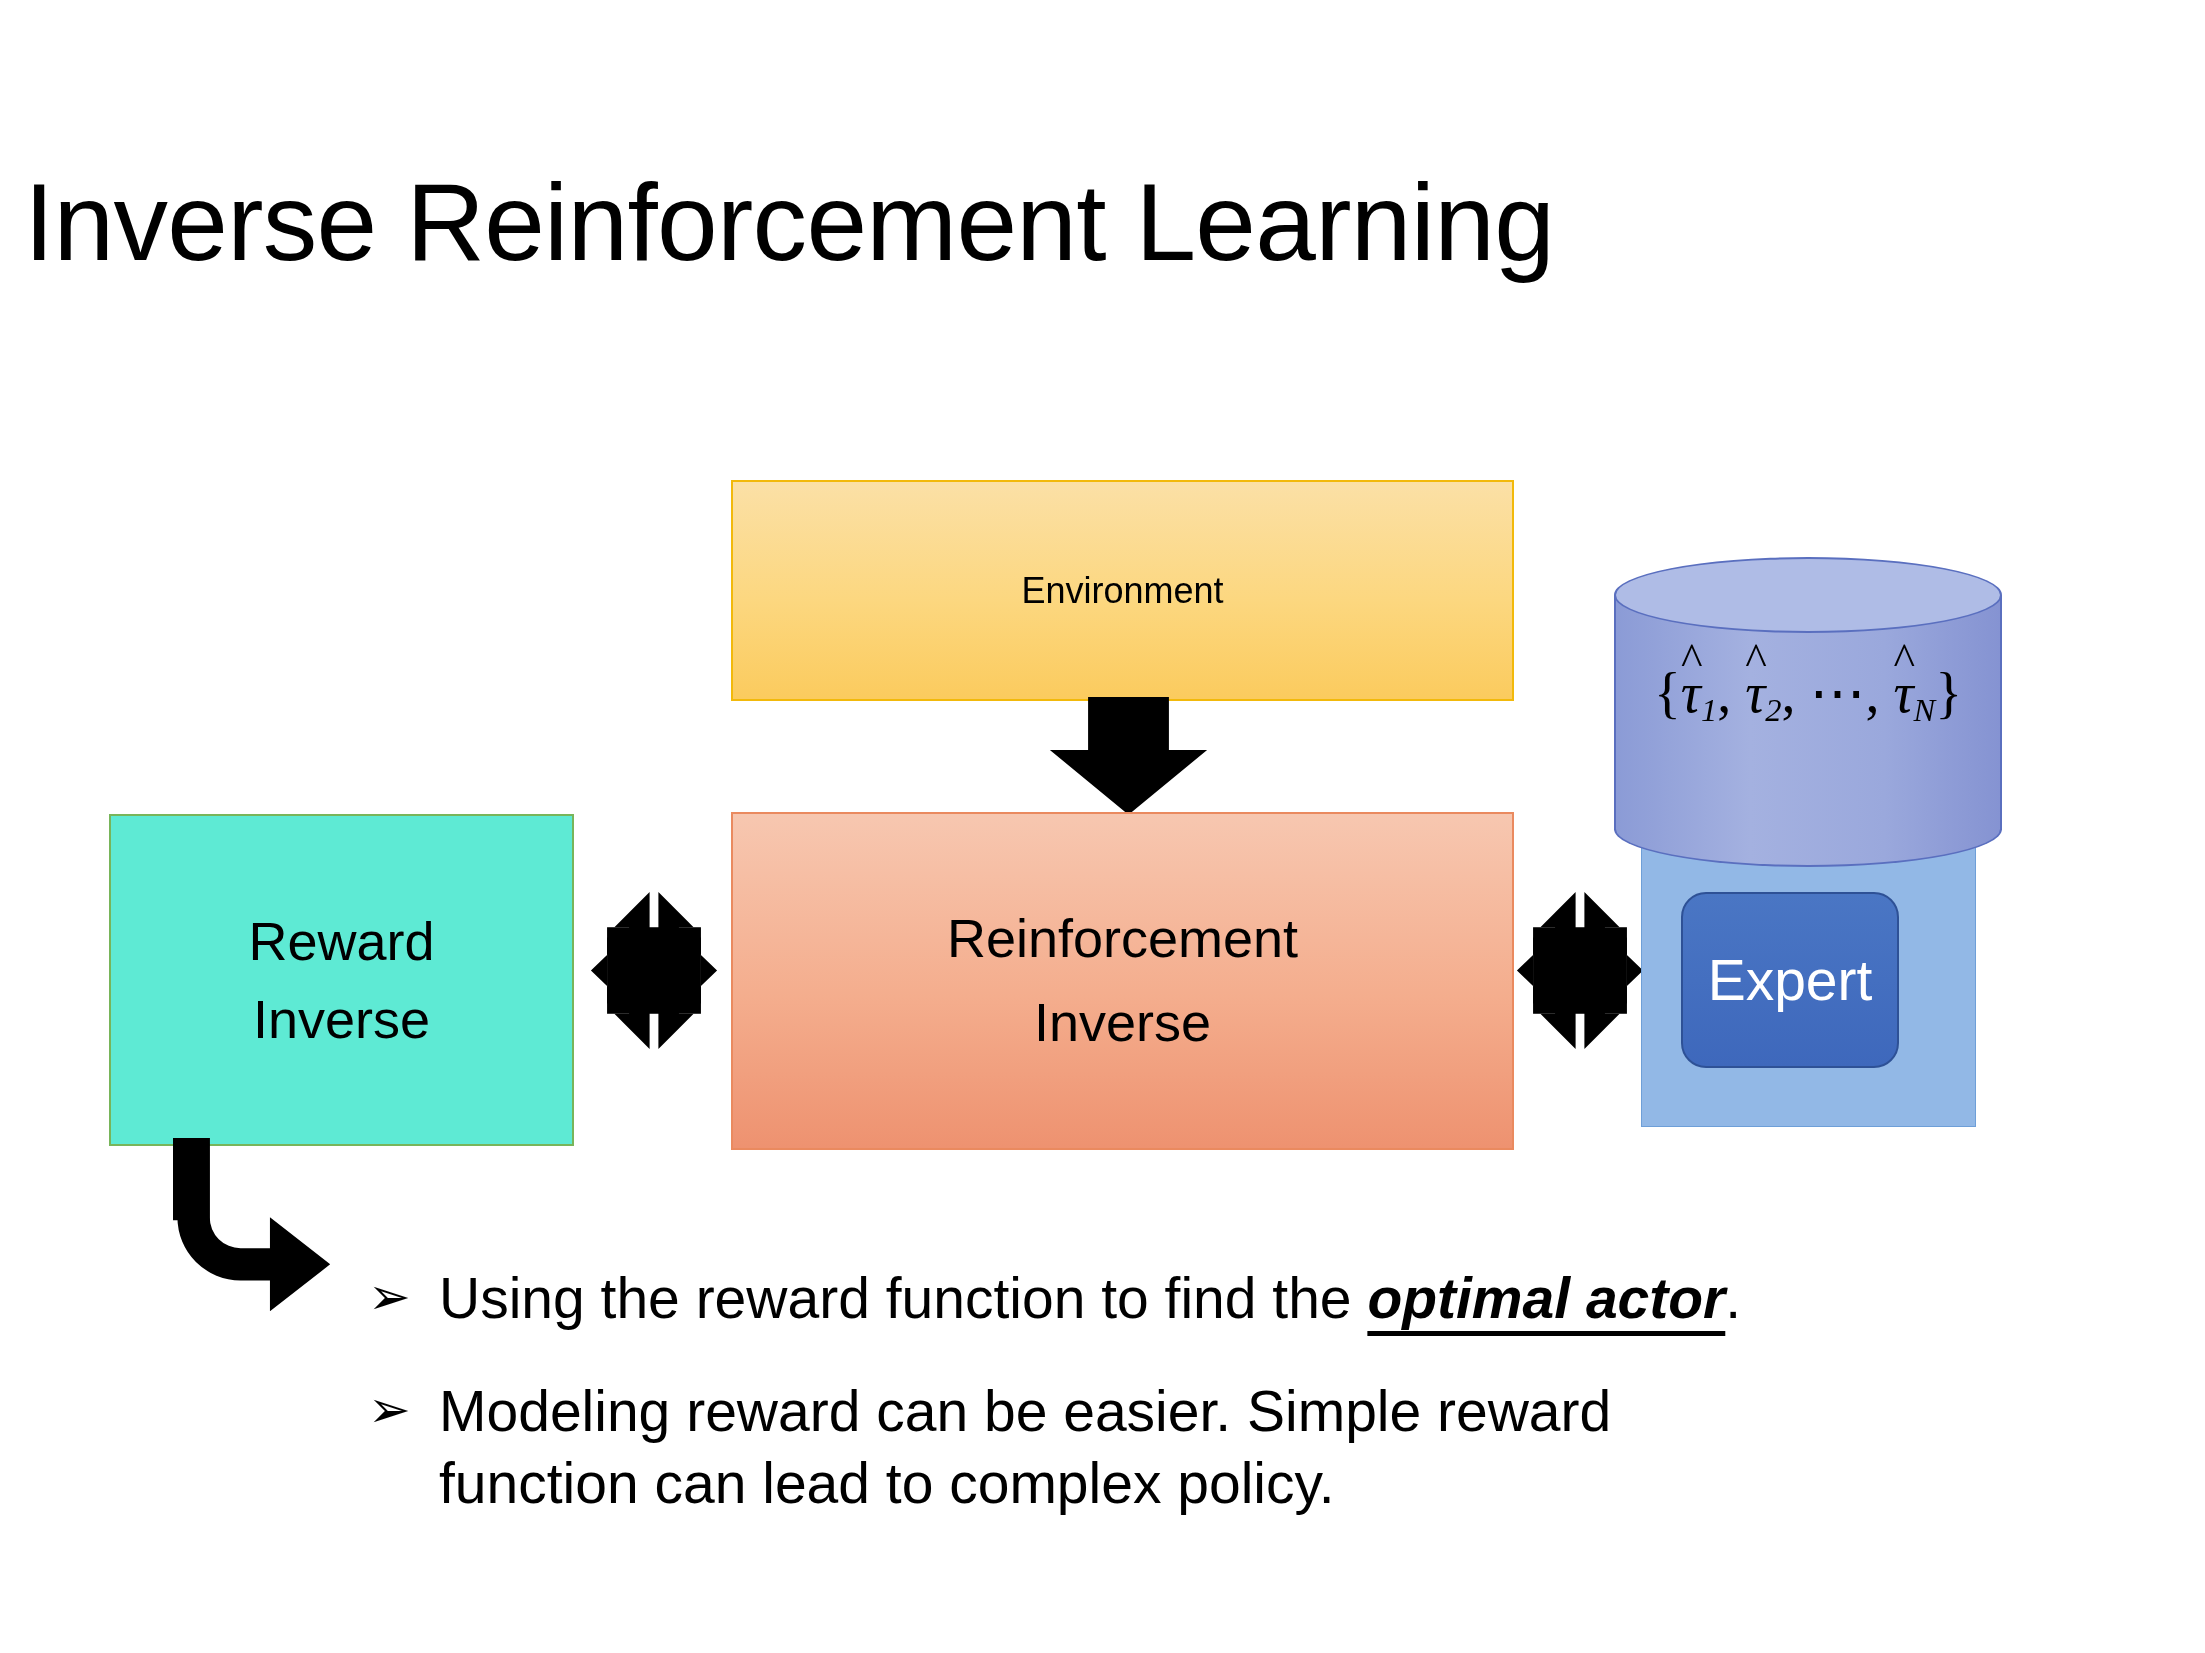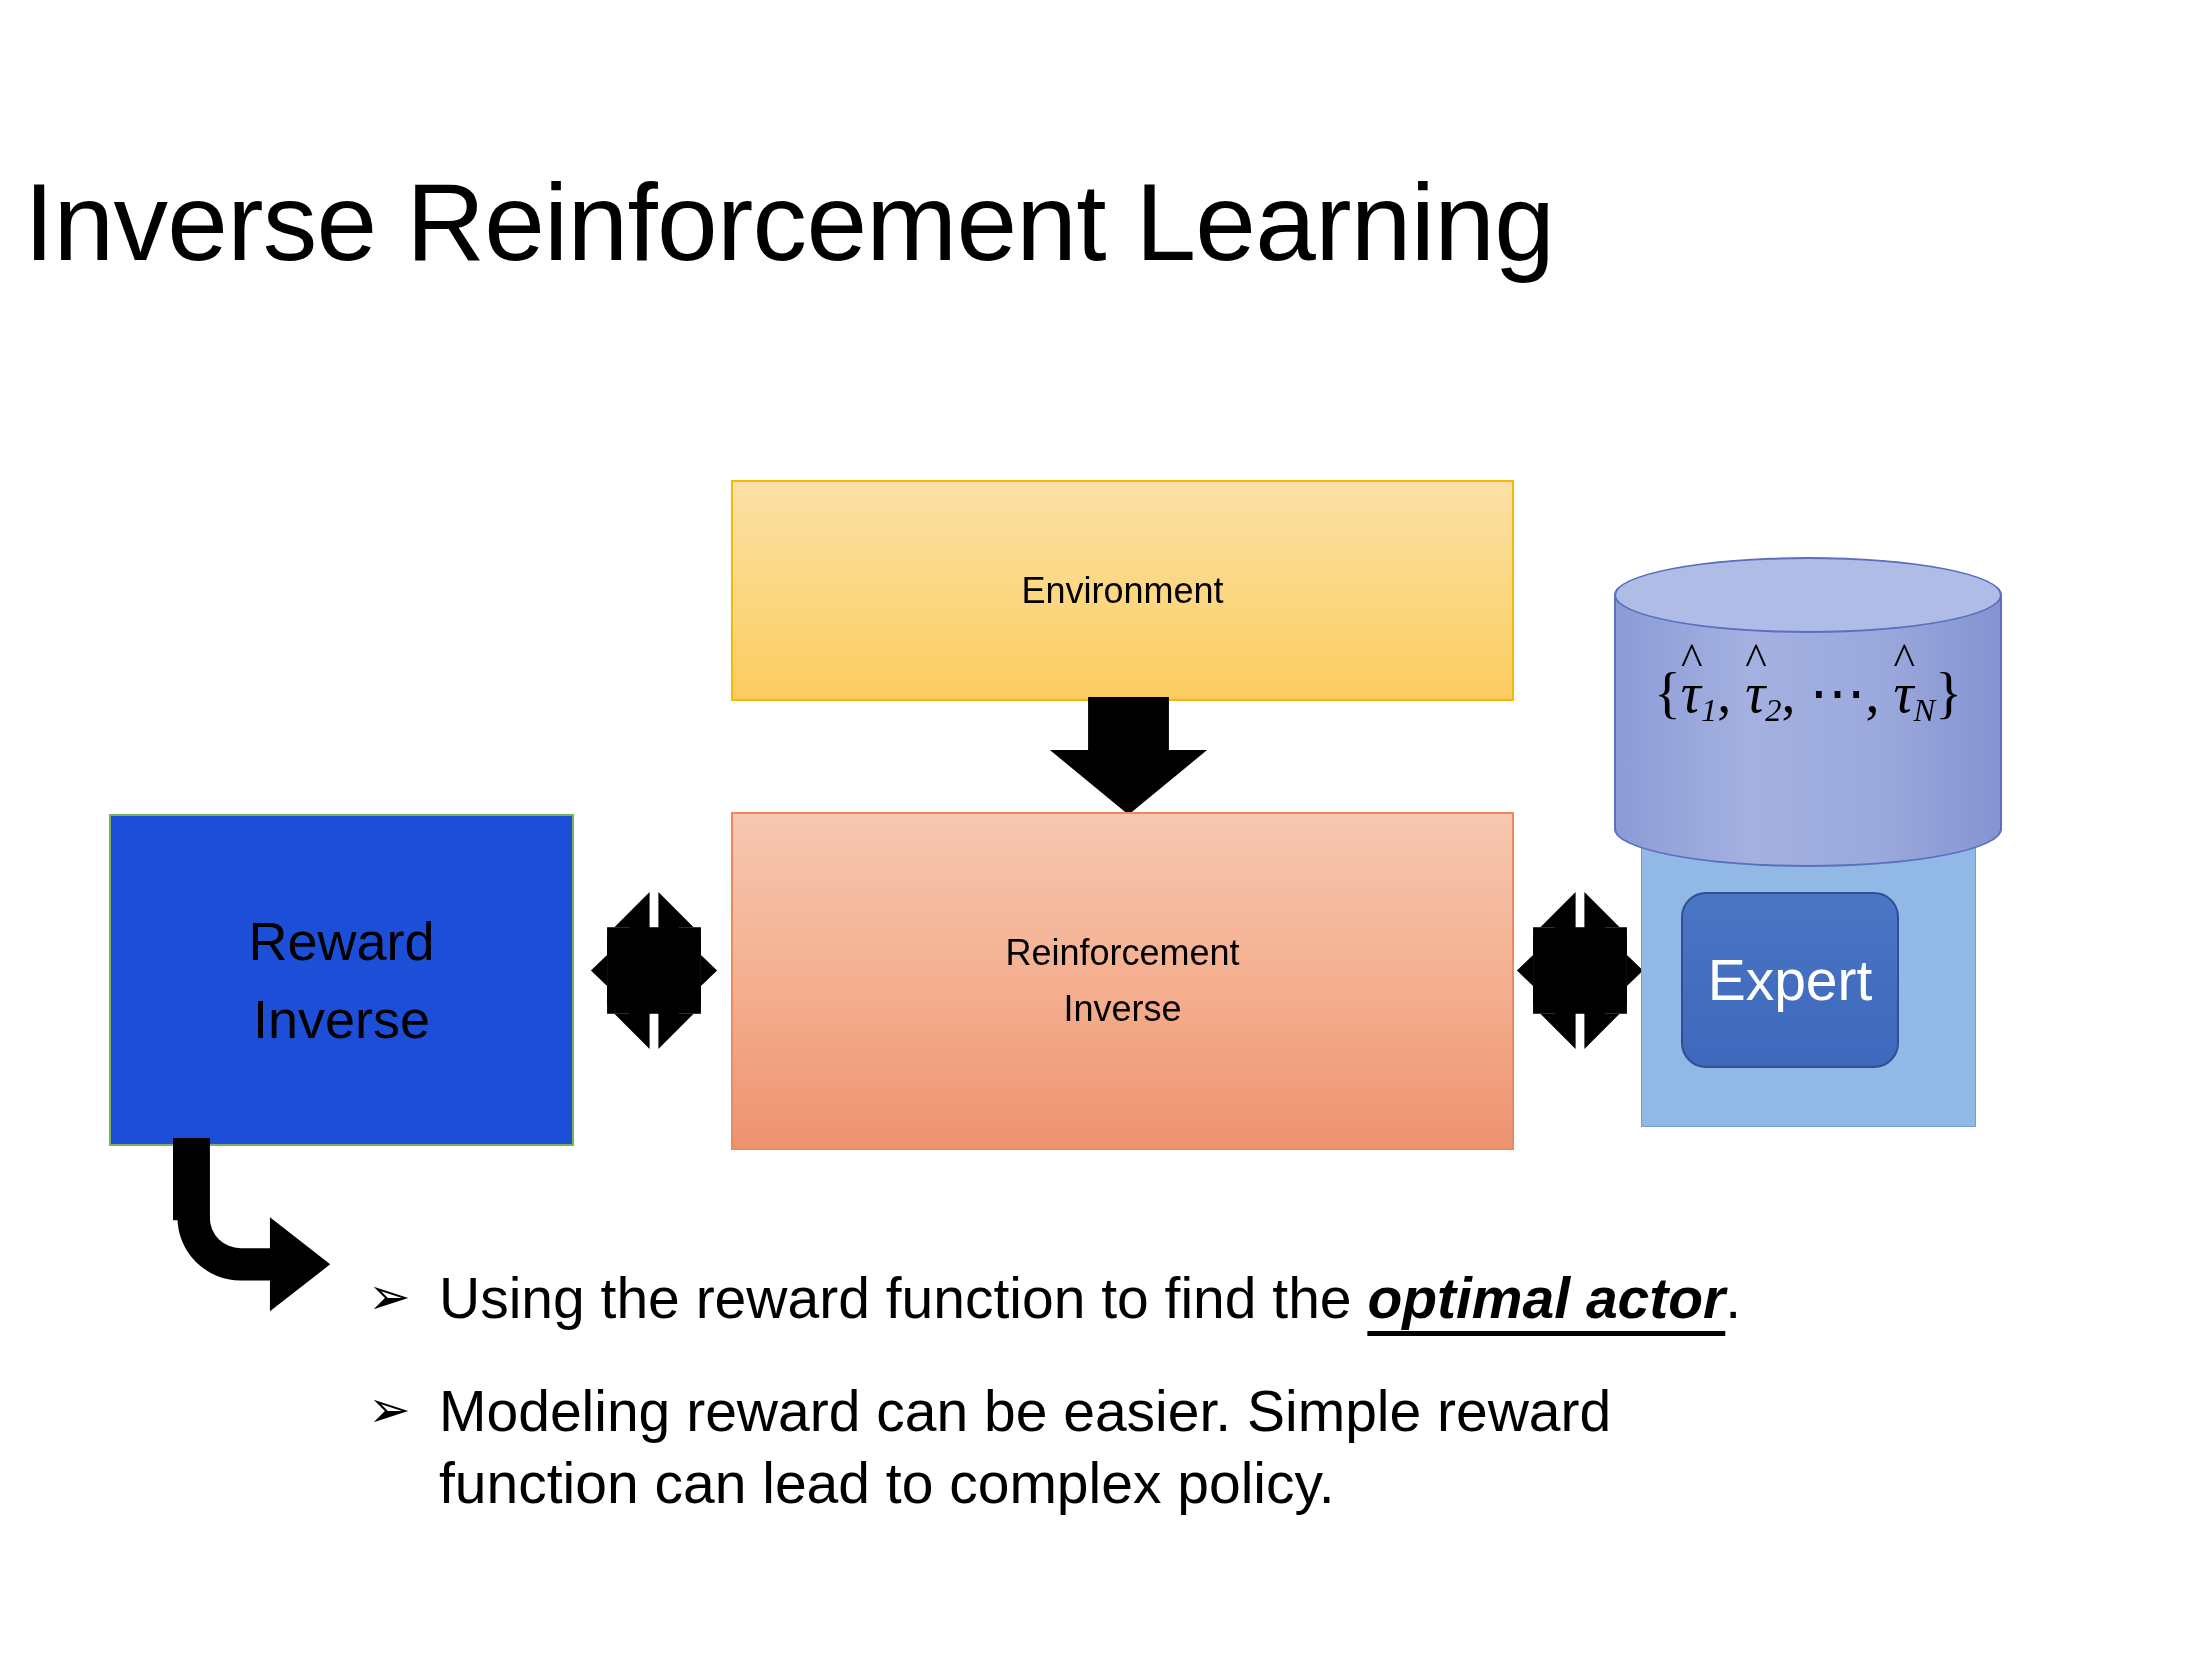--- a/index.html
+++ b/index.html
@@ -57,32 +57,32 @@
     font-size: 36px;
   }
 
   #rl-box {
     left: 731px;
     top: 812px;
     width: 783px;
     height: 338px;
     background: linear-gradient(to bottom, #F7C7B0 0%, #F4AD8D 55%, #EE9270 100%);
     border: 2.2px solid #EA8A5F;
-    font-size: 36px;
+    font-size: 54px;
     line-height: 1.55;
     flex-direction: column;
   }
   #rl-box .rl-line { display: block; }
 
   #reward-box {
     left: 109px;
     top: 814px;
     width: 465px;
     height: 332px;
-    background: #1d4ed8;
+    background: #5eead4;
     border: 2.2px solid #78B55A;
     font-size: 54px;
     line-height: 1.45;
     flex-direction: column;
   }
   #reward-box .rw-line { display: block; }
 
   
   #demo-label {
     position: absolute;

